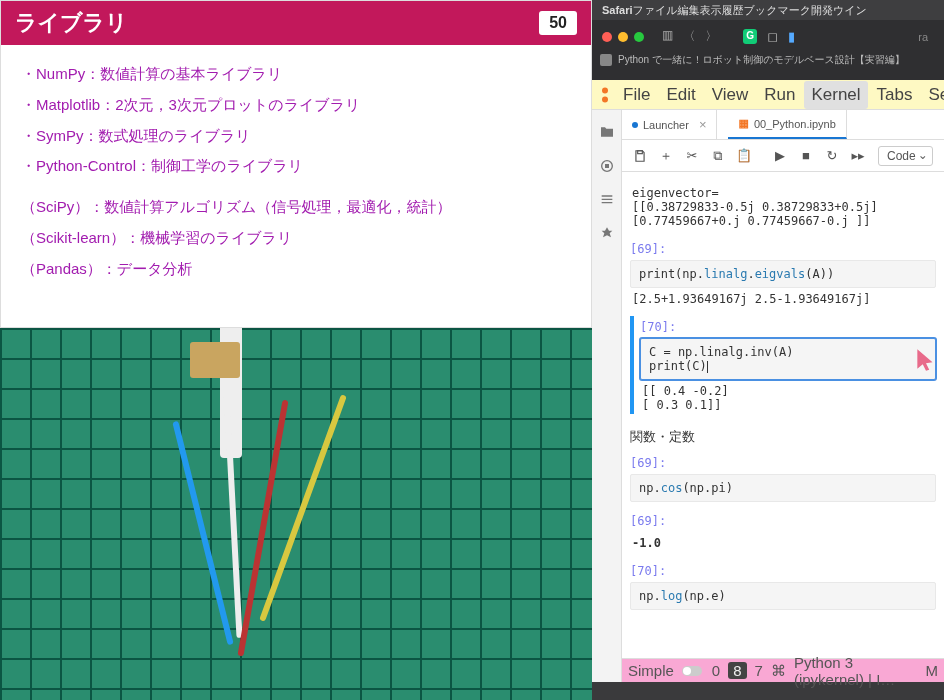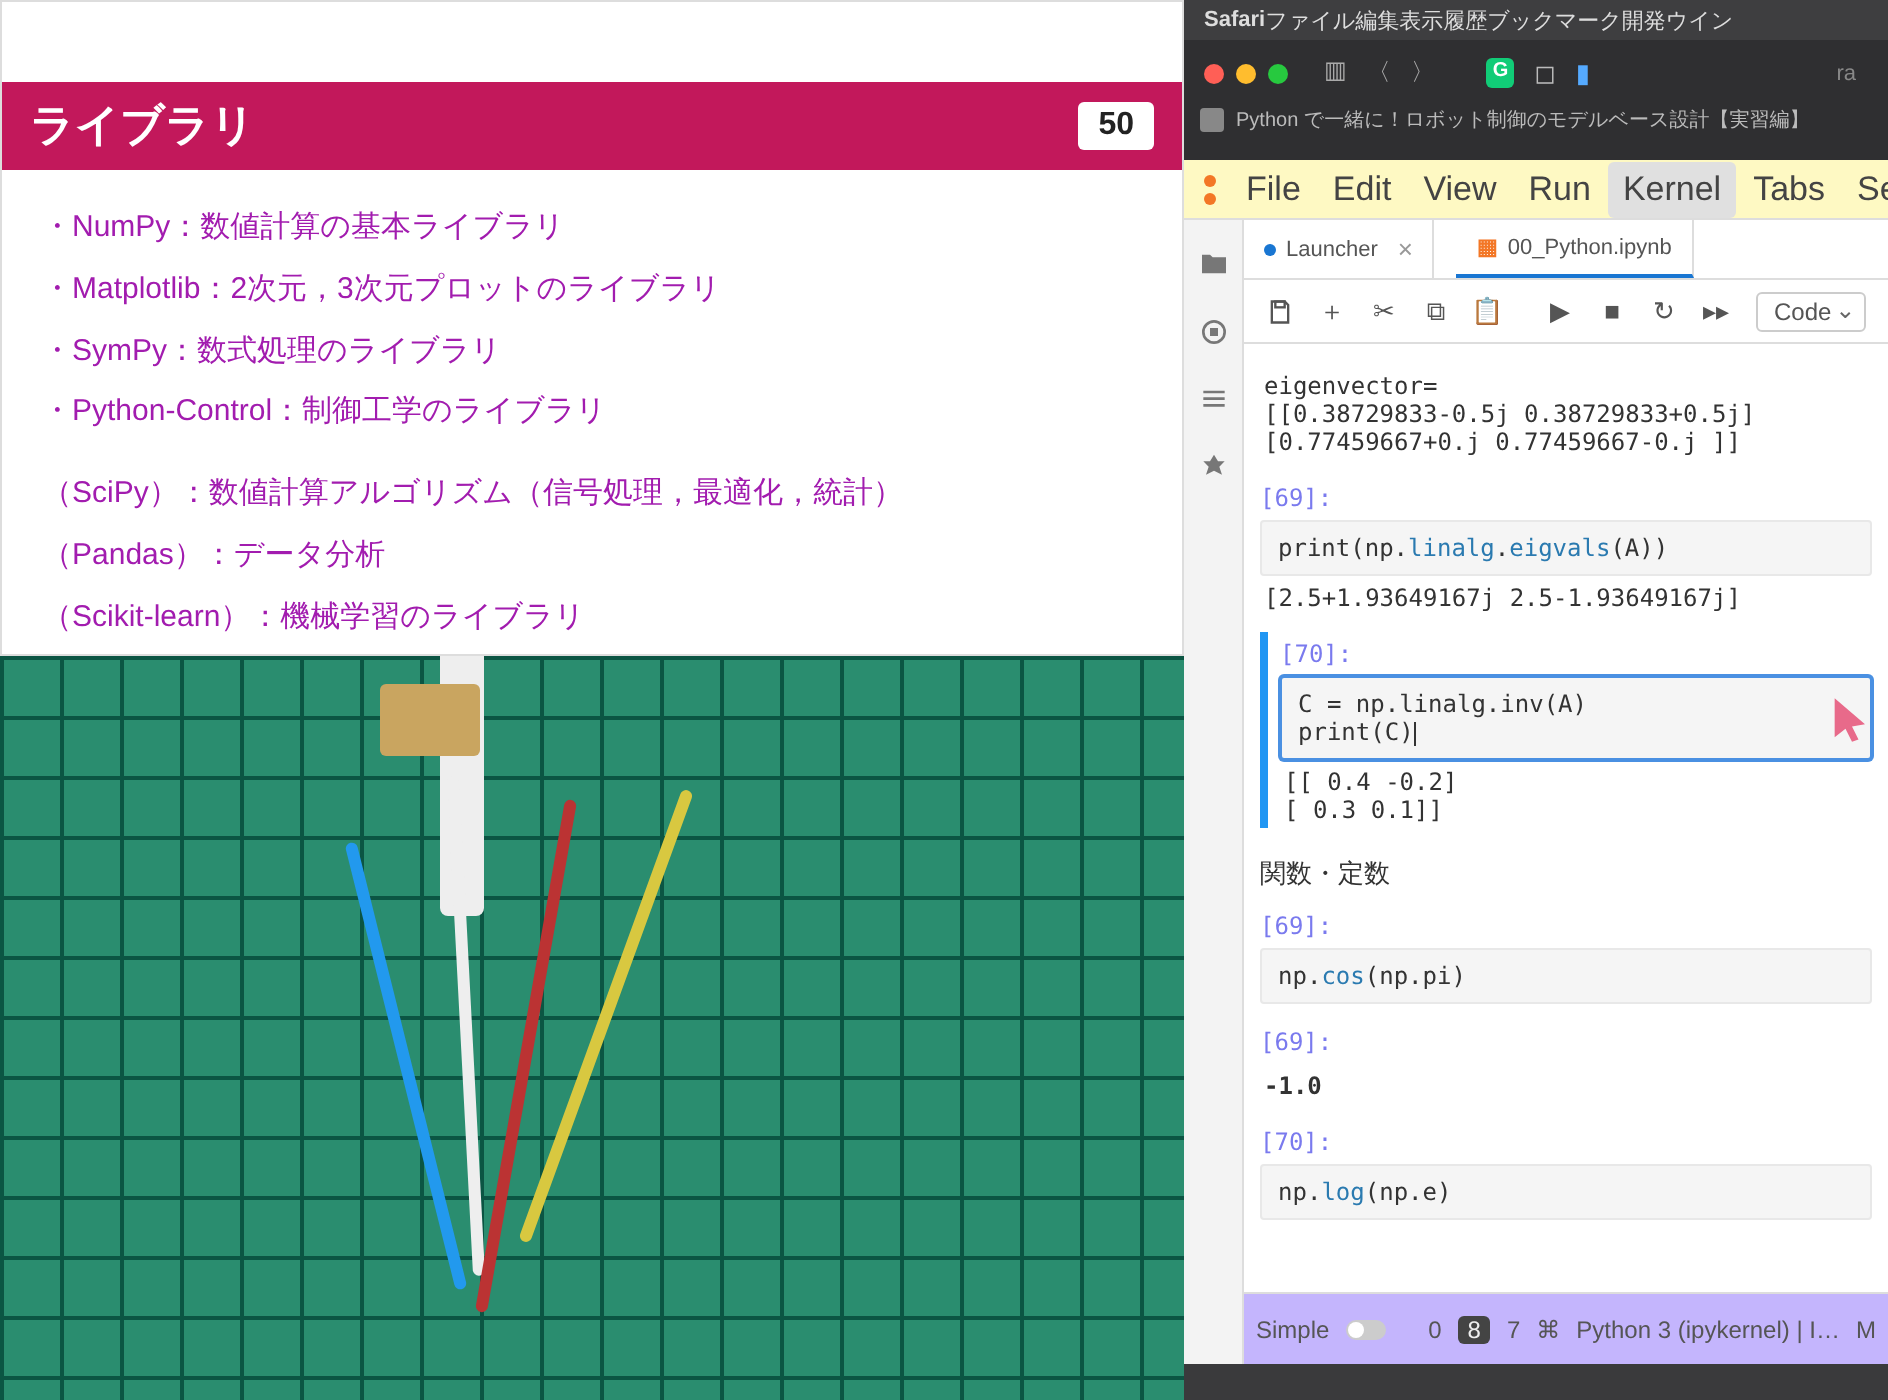--- a/index.html
+++ b/index.html
@@ -1,20 +1,20 @@
 <!DOCTYPE html>
 <html><head>
 <meta charset="utf-8">
 <style>
 * { margin: 0; padding: 0; box-sizing: border-box; }
 body { width: 944px; height: 700px; font-family: -apple-system, "Helvetica Neue", Arial, sans-serif; overflow: hidden; position: relative; }
 
 .left-panel { position: absolute; left: 0; top: 0; width: 592px; height: 700px; }
 .slide-card { position: absolute; left: 0; top: 0; width: 592px; height: 328px; background: #fff; border: 1px solid #ddd; box-shadow: 0 2px 6px rgba(0,0,0,.15); }
-.slide-header { background: #c2185b; color: #fff; height: 44px; display: flex; align-items: center; justify-content: space-between; padding: 16px 14px; margin-top: 40px; }
+.slide-header { background: #c2185b; color: #fff; height: 44px; display: flex; align-items: center; justify-content: space-between; padding: 16px 14px; }
 .slide-header h1 { font-size: 22px; font-weight: 700; }
 .slide-badge { background: #fff; color: #222; font-weight: 700; padding: 3px 10px; border-radius: 3px; font-size: 16px; }
 .slide-body { padding: 2px 20px; font-size: 15px; color: #a21caf; line-height: 2.05; margin-top: 12px; }
 .slide-body .row { white-space: nowrap; }
 
 .photo { position: absolute; left: 0; top: 328px; width: 592px; height: 372px; background: linear-gradient(#1a5a4a,#123f34); overflow: hidden; }
 .grid { position: absolute; inset: 0; background-image:
  linear-gradient(#0b5543 2px, transparent 2px),
  linear-gradient(90deg, #0b5543 2px, transparent 2px);
  background-size: 30px 30px; background-color: #2a8d6f; }
@@ -75,21 +75,21 @@
 .prompt { color:#7a7aee; padding: 4px 0; }
 .codebox { background:#f5f5f5; border:1px solid #e8e8e8; padding:6px 8px; border-radius:2px; }
 .codebox.selected { border:1px solid #4a90e2; box-shadow: 0 0 0 1px #4a90e2; position:relative; }
 .blue-bar { border-left: 4px solid #2196f3; padding-left: 6px; }
 .output { padding: 4px 0 2px 2px; }
 .md { padding: 6px 0 2px; color:#333; font-size:13px; }
 .cursor-arrow { position:absolute; width:26px; height:30px; pointer-events:none; }
 .hl-mod { color: #2a7ab0; }
 .hl-attr { color: #2a7ab0; }
 
-.statusbar { height:36px; border-top:1px solid #ddd; background:#c4b5fd; display:flex; align-items:center; padding:0 6px; font-size:12px; color:#555; gap:10px; justify-content:space-between; }
+.statusbar { height:24px; border-top:1px solid #ddd; background:#f9a8d4; display:flex; align-items:center; padding:0 6px; font-size:15px; color:#555; gap:10px; justify-content:space-between; }
 .statusbar .left, .statusbar .right { display:flex; align-items:center; gap:8px; }
 .toggle { width:20px; height:10px; background:#ccc; border-radius:6px; position:relative; }
 .toggle::after { content:""; position:absolute; left:1px; top:1px; width:8px; height:8px; background:#fff; border-radius:50%; }
 .pill { background:#444; color:#eee; padding:0 5px; border-radius:3px; }
 </style>
 </head>
 <body>
 
 <div class="left-panel">
   <div class="slide-card">
@@ -97,22 +97,22 @@
       <h1>ライブラリ</h1>
       <span class="slide-badge">50</span>
     </div>
     <div class="slide-body">
       <div class="row">・NumPy：数値計算の基本ライブラリ</div>
       <div class="row">・Matplotlib：2次元，3次元プロットのライブラリ</div>
       <div class="row">・SymPy：数式処理のライブラリ</div>
       <div class="row">・Python-Control：制御工学のライブラリ</div>
       <div style="height:10px"></div>
       <div class="row">（SciPy）：数値計算アルゴリズム（信号処理，最適化，統計）</div>
+      <div class="row">（Scikit-learn）：機械学習のライブラリ</div>
       <div class="row">（Pandas）：データ分析</div>
-      <div class="row">（Scikit-learn）：機械学習のライブラリ</div>
     </div>
   </div>
 
   <div class="photo">
     <div class="grid"></div>
     <div class="gripper">
       <div class="arm"></div>
         <div class="servo"></div>
     </div>
     <div class="wire wwht"></div>

